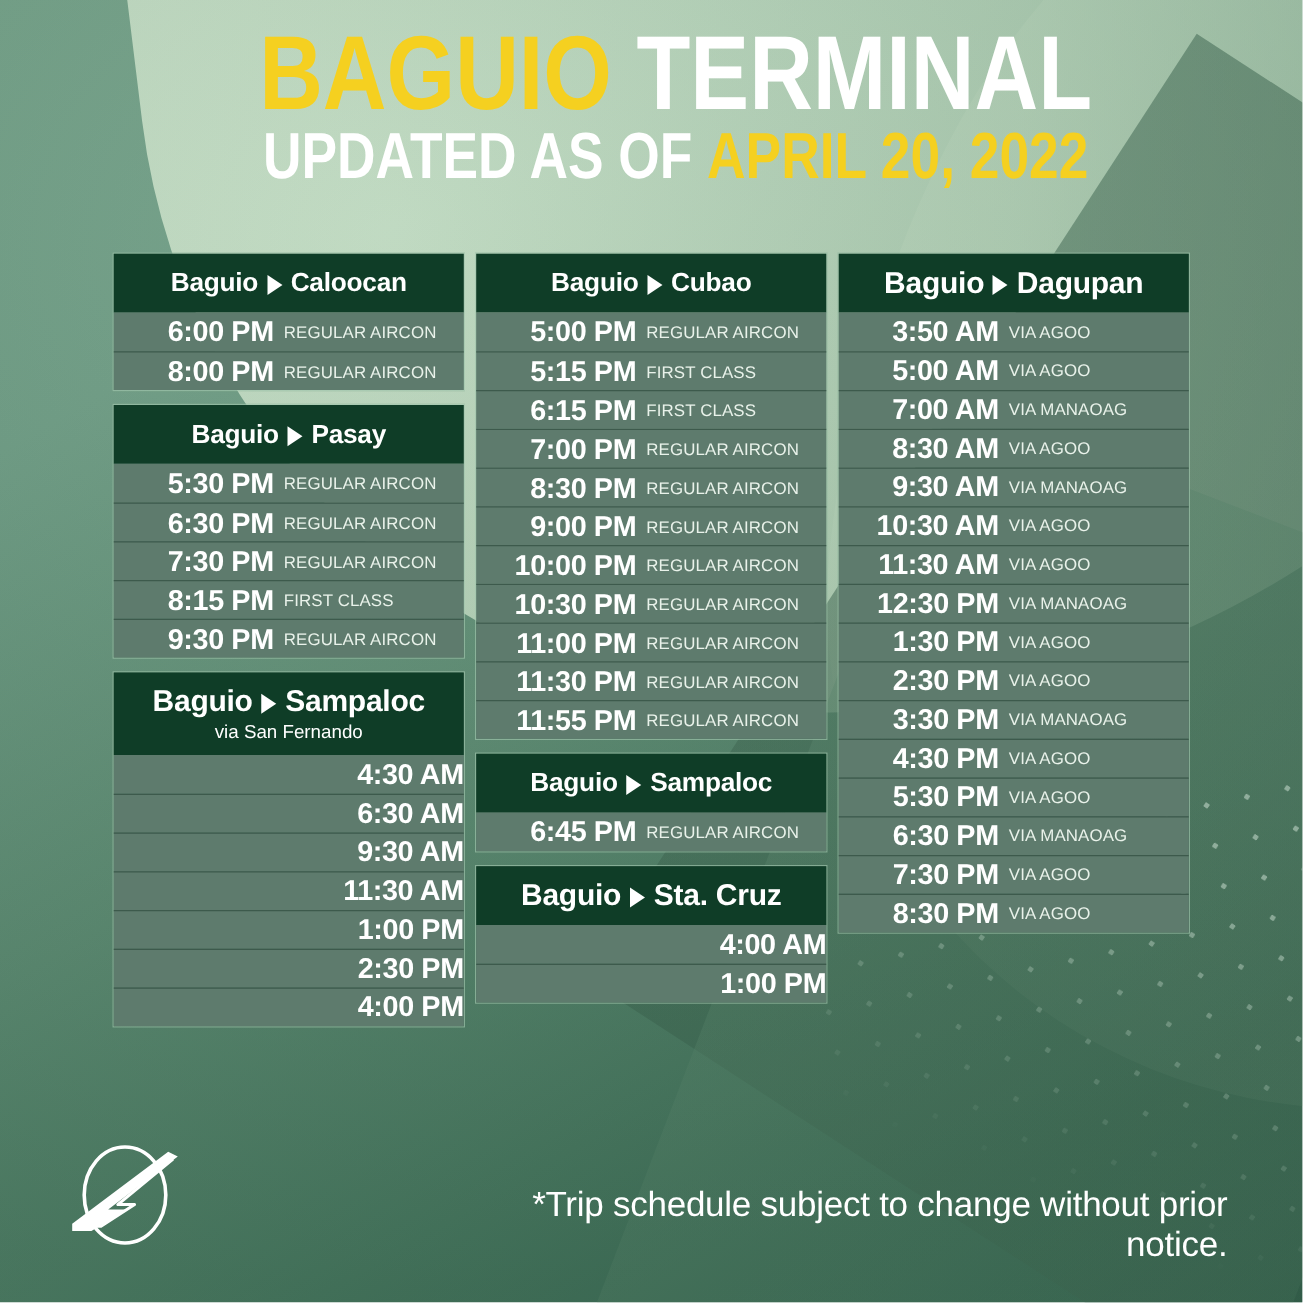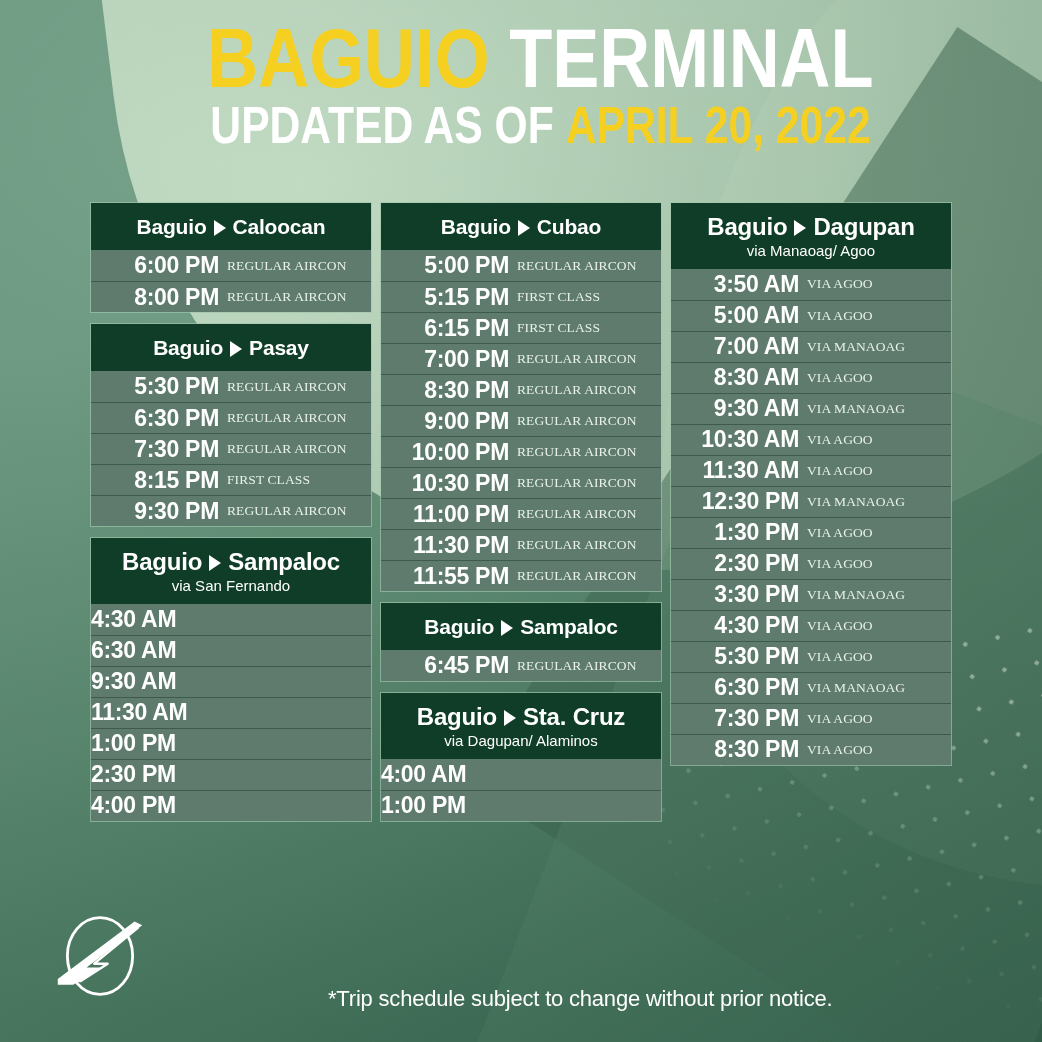--- a/index.html
+++ b/index.html
@@ -188,51 +188,50 @@
     font-size: 23px;
     font-weight: bold;
     letter-spacing: -0.3px;
     white-space: nowrap;
   }
   .row.split .note {
     font-size: 13.5px;
     letter-spacing: 0.1px;
     color: #e9f2ea;
     white-space: nowrap;
-    font-family: Liberation Serif, serif;
   }
 
   
   .row.center {
-    justify-content: flex-start;
+    justify-content: flex-end;
   }
   .row.center .time {
     font-size: 23px;
     font-weight: bold;
     letter-spacing: -0.3px;
   }
 
   
   #logo {
     position: absolute;
     left: 52px;
     bottom: 38px;
     width: 96px;
     height: 96px;
     z-index: 5;
   }
 
   #footer-note {
     position: absolute;
     bottom: 30px;
-    left: 328px;
+    left: 345px;
     right: 60px;
-    text-align: left;
+    text-align: right;
     color: #ffffff;
-    font-size: 22px;
+    font-size: 28px;
     font-family: "Liberation Sans Narrow", "Liberation Sans", sans-serif;
     letter-spacing: -0.2px;
     z-index: 5;
   }
 </style>
 </head>
 <body>
 
 <div id="poster">
 
@@ -411,41 +410,39 @@
             </div>
           </div>
         </div>
         <div class="table-block">
           <div class="tbl-header with-sub">
             <div class="hdr-line hdr-big">
               <span>Baguio</span>
               <span class="arrow-icon"></span>
               <span>Sta. Cruz</span>
             </div>
-            <div class="hdr-sub">via Dagupan/ Alaminos</div>
           </div>
           <div class="tbl-rows">
             <div class="row center">
               <span class="time">4:00 AM</span>
             </div>
             <div class="row center">
               <span class="time">1:00 PM</span>
             </div>
           </div>
         </div>
       </div>
       <div class="column">
         <div class="table-block">
           <div class="tbl-header with-sub">
             <div class="hdr-line hdr-big">
               <span>Baguio</span>
               <span class="arrow-icon"></span>
               <span>Dagupan</span>
             </div>
-            <div class="hdr-sub">via Manaoag/ Agoo</div>
           </div>
           <div class="tbl-rows">
             <div class="row split">
               <span class="time">3:50 AM</span>
               <span class="note">VIA AGOO</span>
             </div>
             <div class="row split">
               <span class="time">5:00 AM</span>
               <span class="note">VIA AGOO</span>
             </div>

